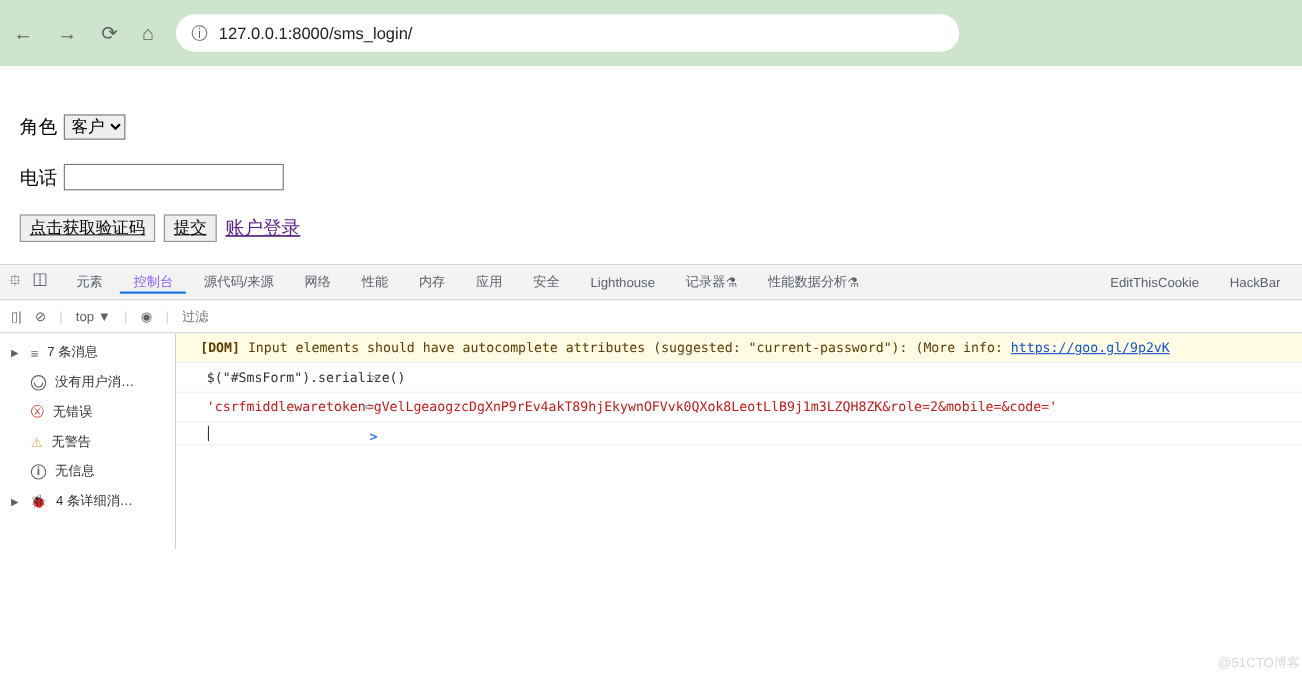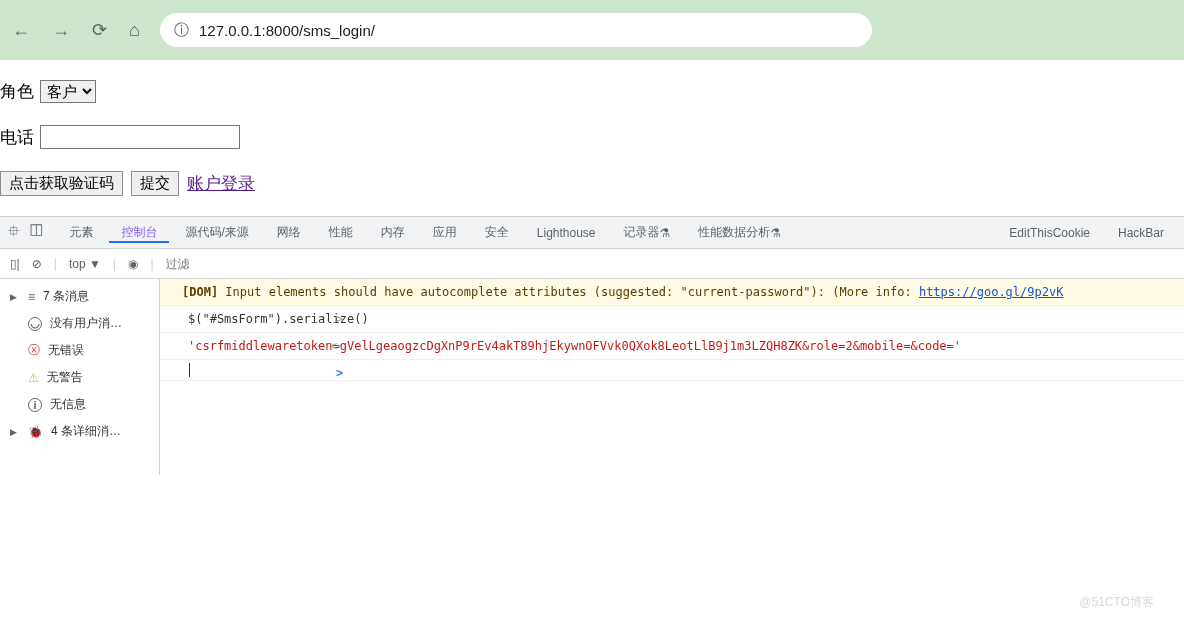--- a/index.html
+++ b/index.html
@@ -6,26 +6,26 @@
     body { font-family: "Microsoft YaHei", Arial, sans-serif; font-size: 14px; color: #202124; width: 1184px; height: 617px; overflow: hidden; background: #fff; }
 
     
     .browser-bar { height: 60px; background: #cce5cc; display: flex; align-items: center; padding: 0 12px; gap: 14px; }
     .nav-icons { display: flex; align-items: center; gap: 22px; font-size: 18px; color: #5f6368; }
     .nav-icons span { cursor: pointer; }
     .addr-box { flex: 1; height: 34px; background: #fff; border-radius: 17px; display: flex; align-items: center; padding: 0 14px; gap: 10px; font-size: 15px; color: #5f6368; margin-left: 6px; margin-right: 300px; }
     .addr-box .url { color: #202124; }
 
     
-    .page { padding: 20px 0; font-size: 17px; }
+    .page { padding: 20px 18px; font-size: 17px; margin-top: 24px; }
     .page p { margin: 0 0 22px 0; display: flex; align-items: center; gap: 6px; }
     .page label { color: #000; }
     .page select { border: 1px solid #767676; font-size: 15px; padding: 1px 2px; }
     .page input[type=text] { border: 1px solid #767676; height: 24px; width: 200px; padding: 0 4px; font-size: 15px; }
-    .page .btn-row { display: flex; align-items: center; gap: 8px; }
+    .page .btn-row { display: flex; align-items: center; gap: 8px; text-decoration: underline; }
     .page button { background: #efefef; border: 1px solid #8f8f8f; padding: 2px 8px; font-size: 15px; cursor: pointer; }
     .page a { color: #551a8b; text-decoration: underline; }
 
     
     .devtools { border-top: 1px solid #d0d0d0; font-size: 12px; height: 259px; display: flex; flex-direction: column; }
     .dt-tabs { height: 32px; display: flex; align-items: center; border-bottom: 1px solid #d0d0d0; padding: 0 8px; gap: 4px; background: #f1f3f4; position: relative; }
     .dt-ctl { display: flex; gap: 10px; color: #5f6368; font-size: 15px; padding-right: 10px; }
     .dt-tab { padding: 0 12px; height: 20px; display: flex; align-items: center; color: #5f6368; cursor: pointer; }
     .dt-tab.active { color: #8b5cf6; border-bottom: 2px solid #1a73e8; margin-bottom: -1px; }
     .dt-spacer { flex: 1; }
@@ -52,21 +52,21 @@
     .c-warn .msg { color: #5c3c00; }
     .c-warn a { color: #1155cc; text-decoration: underline; }
     .c-in::before { content: '>'; color: #a0a0a0; position: absolute; left: 176px; }
     .c-out::before { content: '<·'; color: #a0a0a0; position: absolute; left: 170px; letter-spacing: -2px; }
     .c-prompt::before { content: '>'; color: #367cf1; position: absolute; left: 176px; font-weight: bold; }
     .c-in, .c-out, .c-prompt { position: relative; padding-left: 28px; }
     .c-code { color: #333; }
     .c-str { color: #c41a16; }
     .cursor { display: inline-block; width: 1px; height: 14px; background: #333; vertical-align: middle; margin-left: 1px; }
 
-    .watermark { position: absolute; right: 30px; bottom: 6px; color: #d8d8d8; font-size: 12px; }
+    .watermark { position: absolute; right: 2px; bottom: 6px; color: #d8d8d8; font-size: 12px; }
   </style>
 </head>
 <body>
 
 <div class="browser-bar">
   <div class="nav-icons">
     <span>←</span>
     <span>→</span>
     <span>⟳</span>
     <span>⌂</span>

